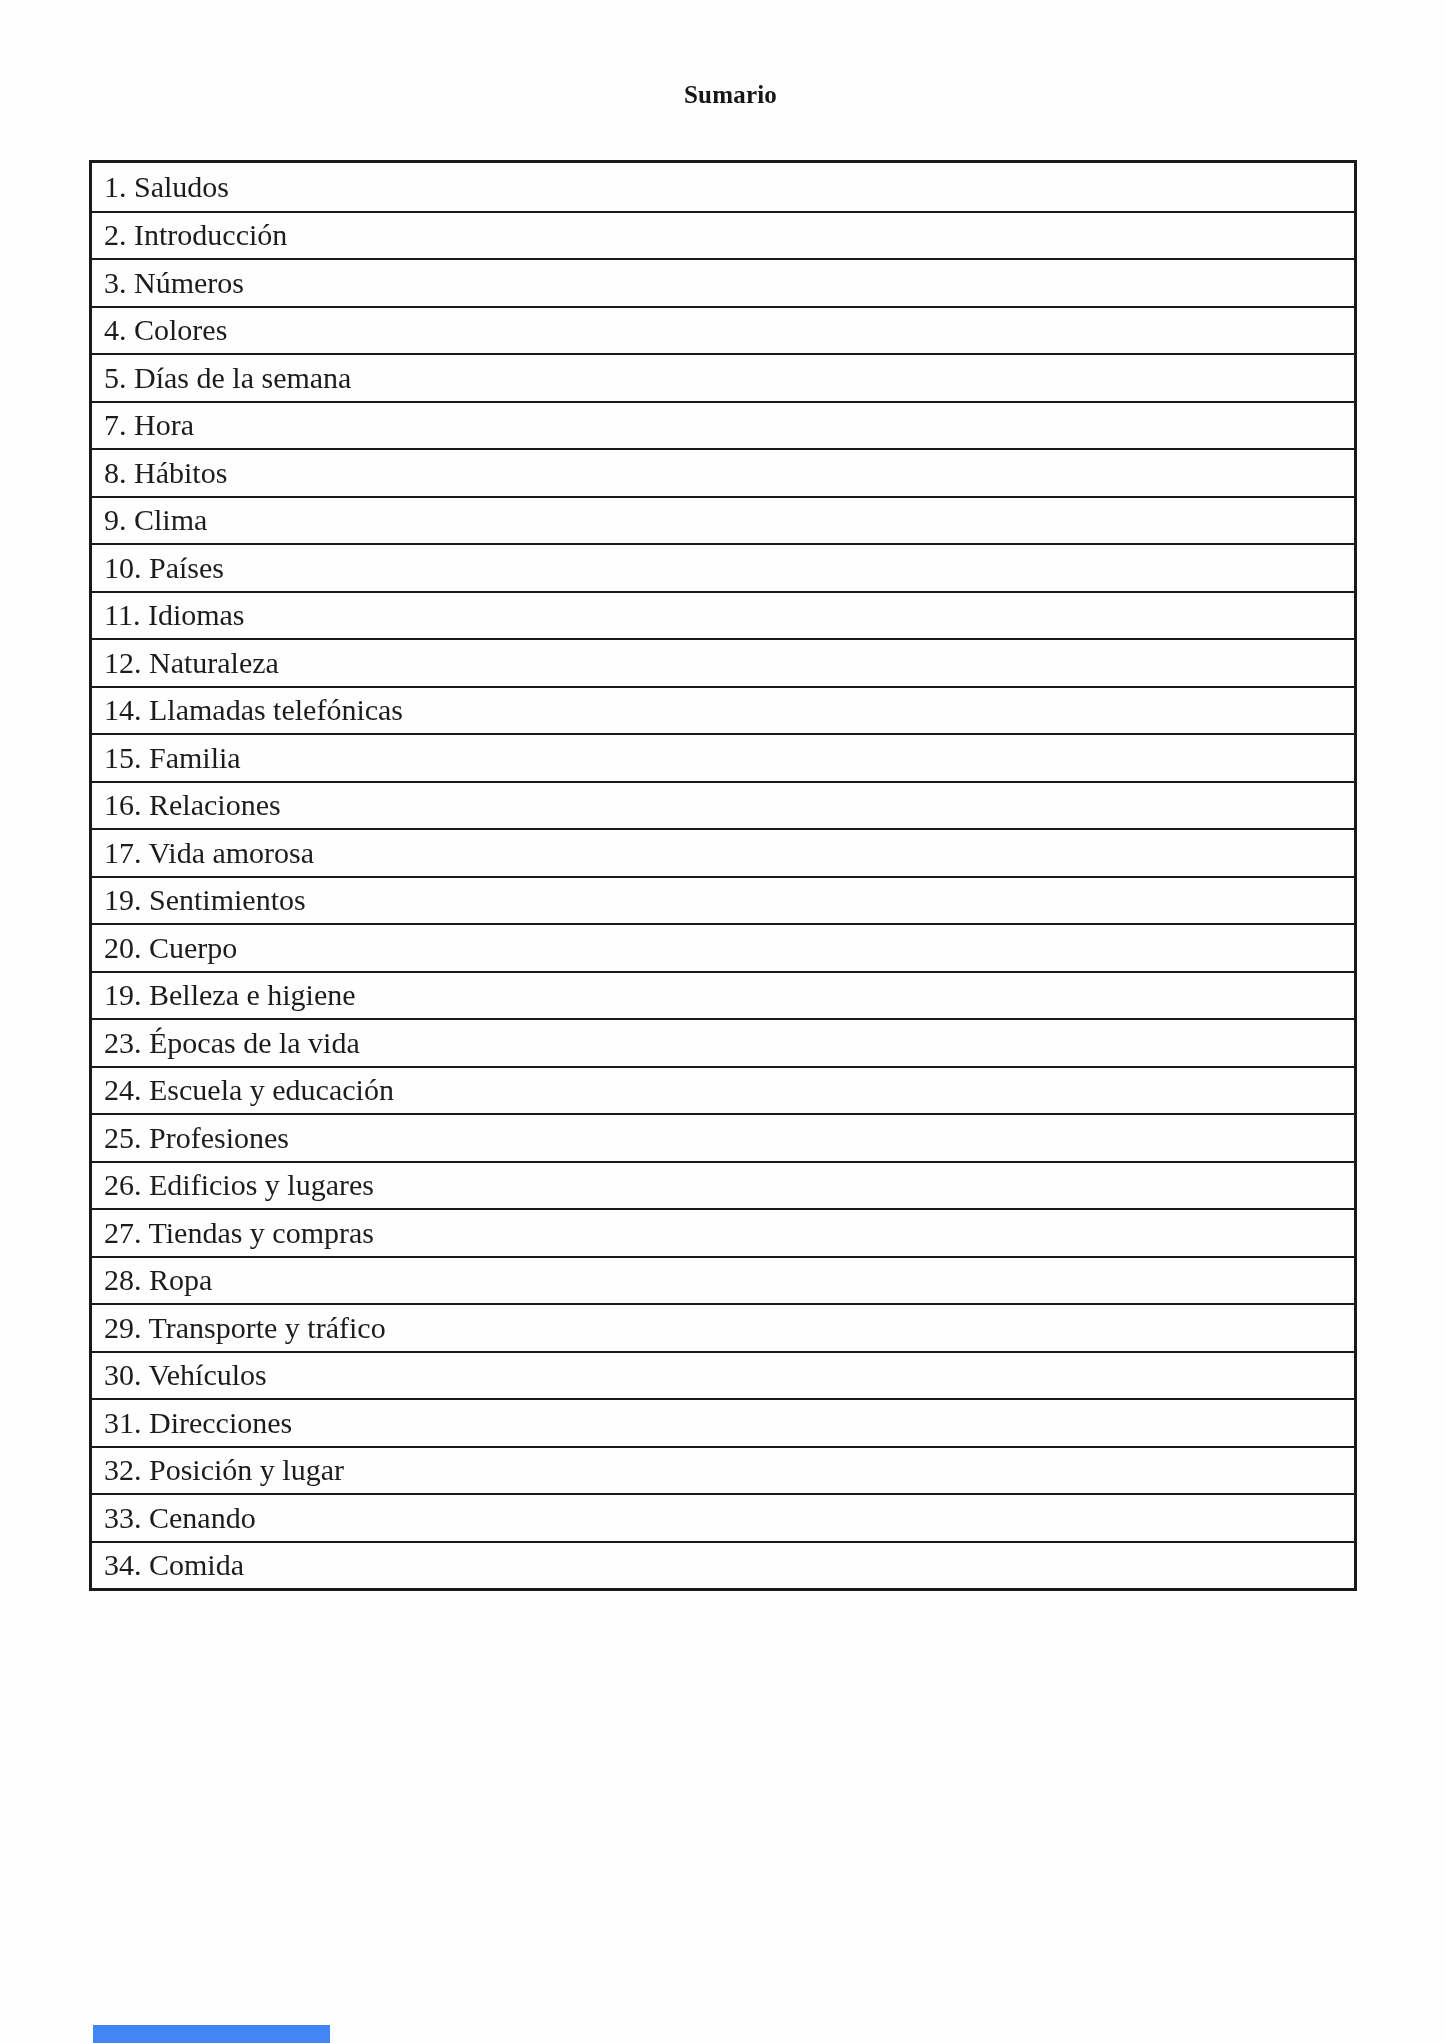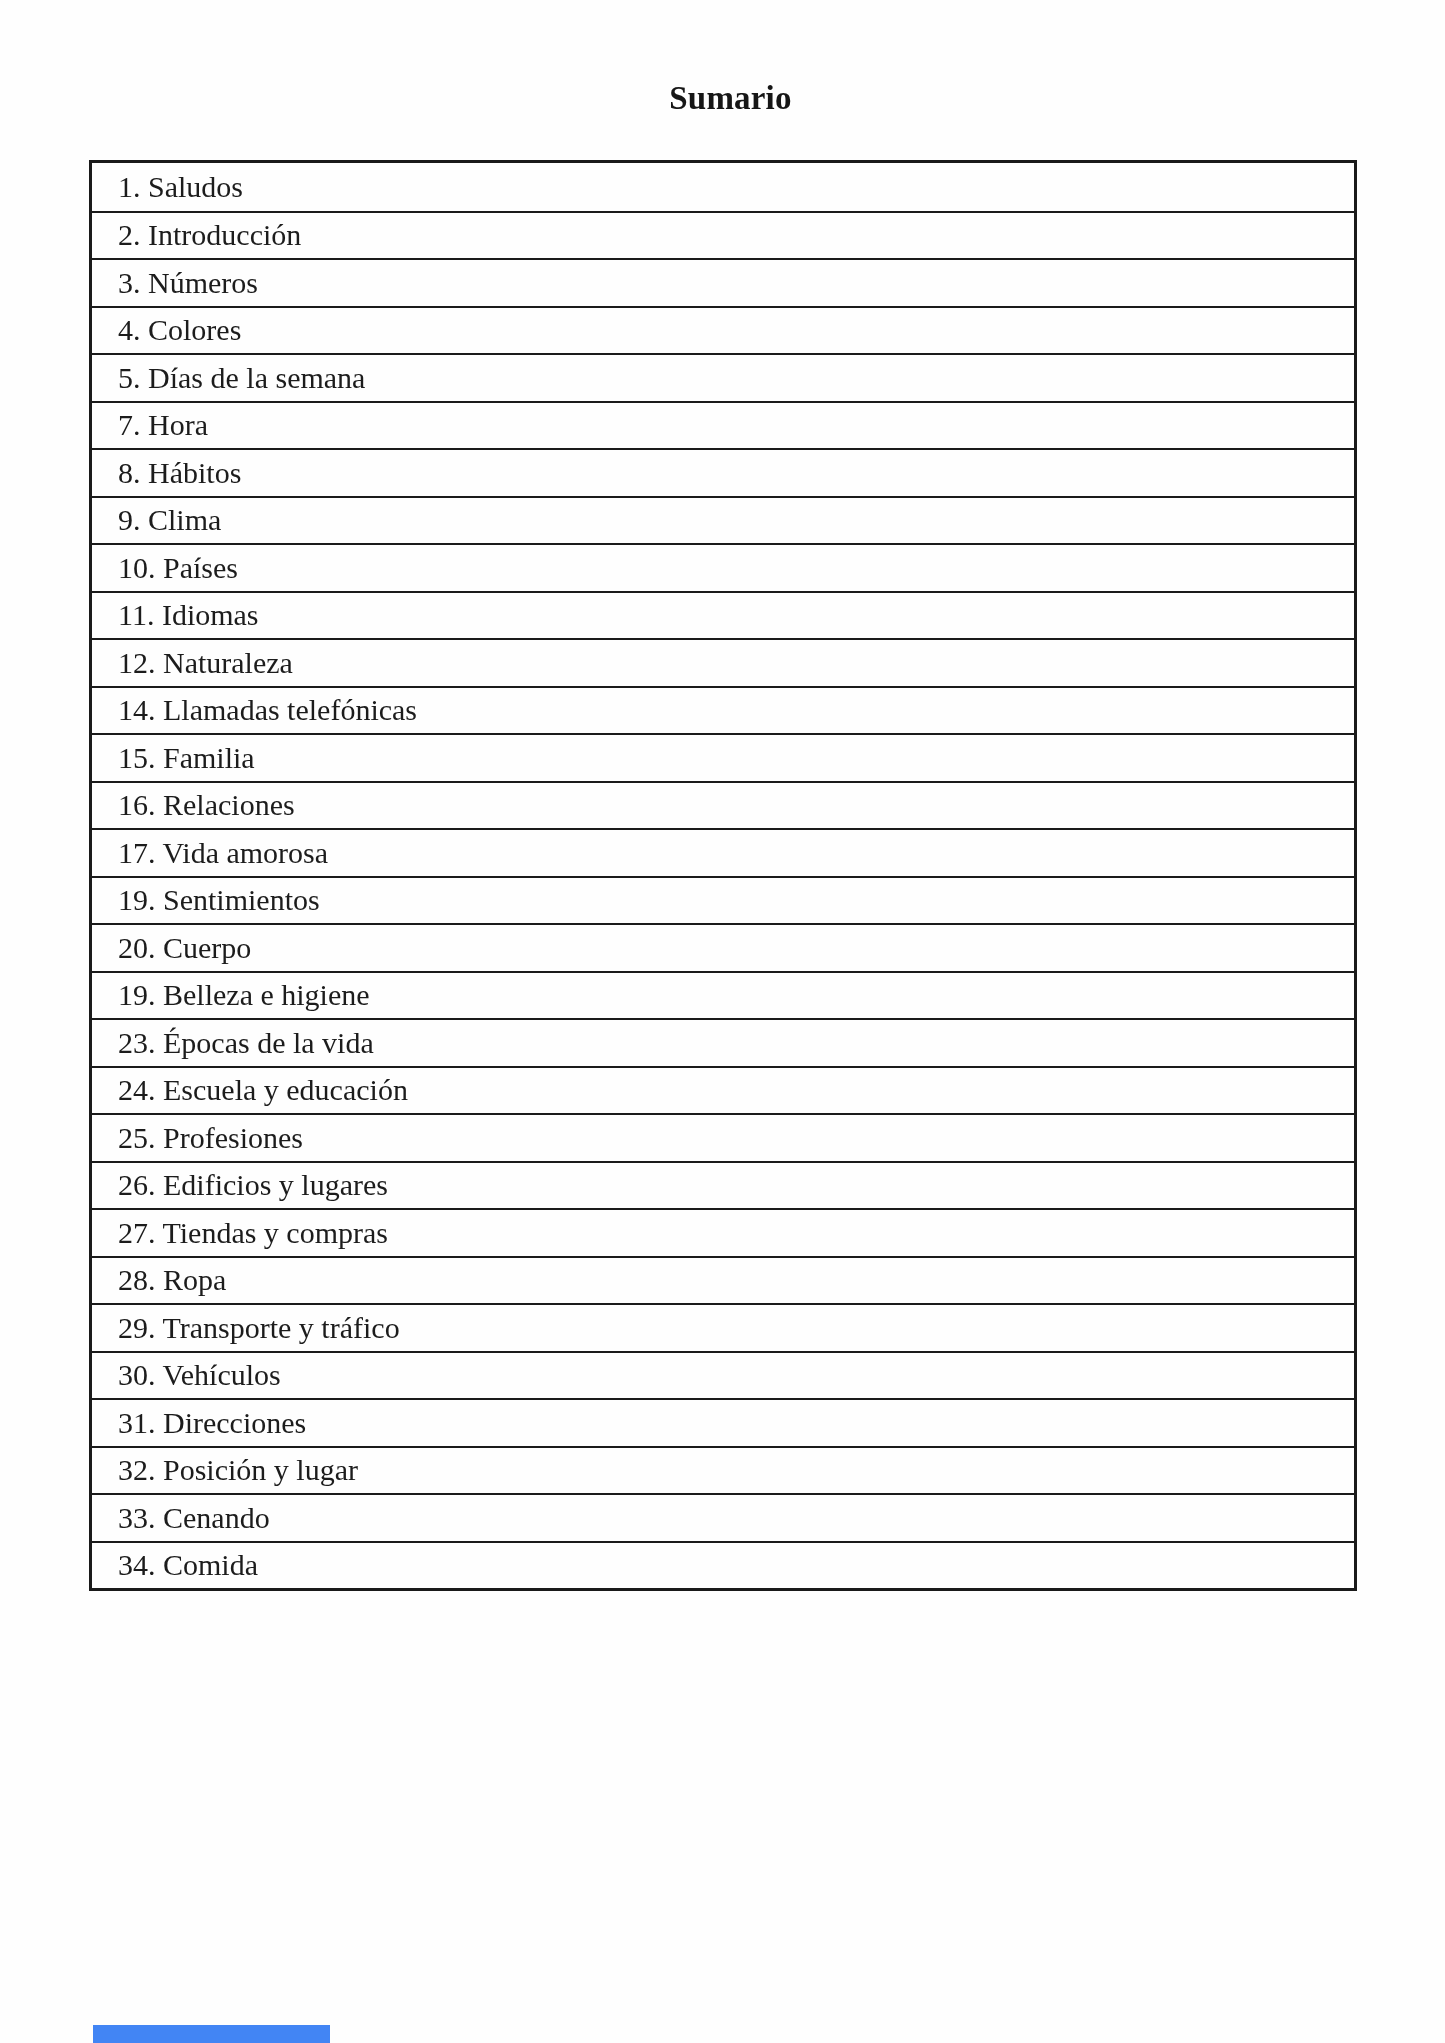--- a/index.html
+++ b/index.html
@@ -16,42 +16,42 @@
     font-family: "Liberation Serif", "DejaVu Serif", serif;
     color: #1c1c1c;
   }
   .title {
     position: absolute;
     top: 82px;
     left: 16px;
     right: 0;
     margin: 0;
     text-align: center;
-    font-size: 33px;
+    font-size: 25px;
     line-height: 1;
     font-weight: 700;
     color: #161616;
     letter-spacing: 0.2px;
   }
   .toc {
     position: absolute;
     top: 160px;
     left: 89px;
     width: 1268px;
     box-sizing: border-box;
     border: 3px solid #1a1a1a;
     background: #fefefe;
   }
   .toc-row {
     box-sizing: border-box;
     height: 47.5px;
     border-top: 2px solid #1a1a1a;
     display: flex;
     align-items: center;
-    padding-left: 26px;
+    padding-left: 12px;
     overflow: hidden;
   }
   .toc-row:first-child {
     border-top: none;
   }
   .toc-text {
     font-size: 30px;
     line-height: 1;
     white-space: nowrap;
     color: #1c1c1c;

